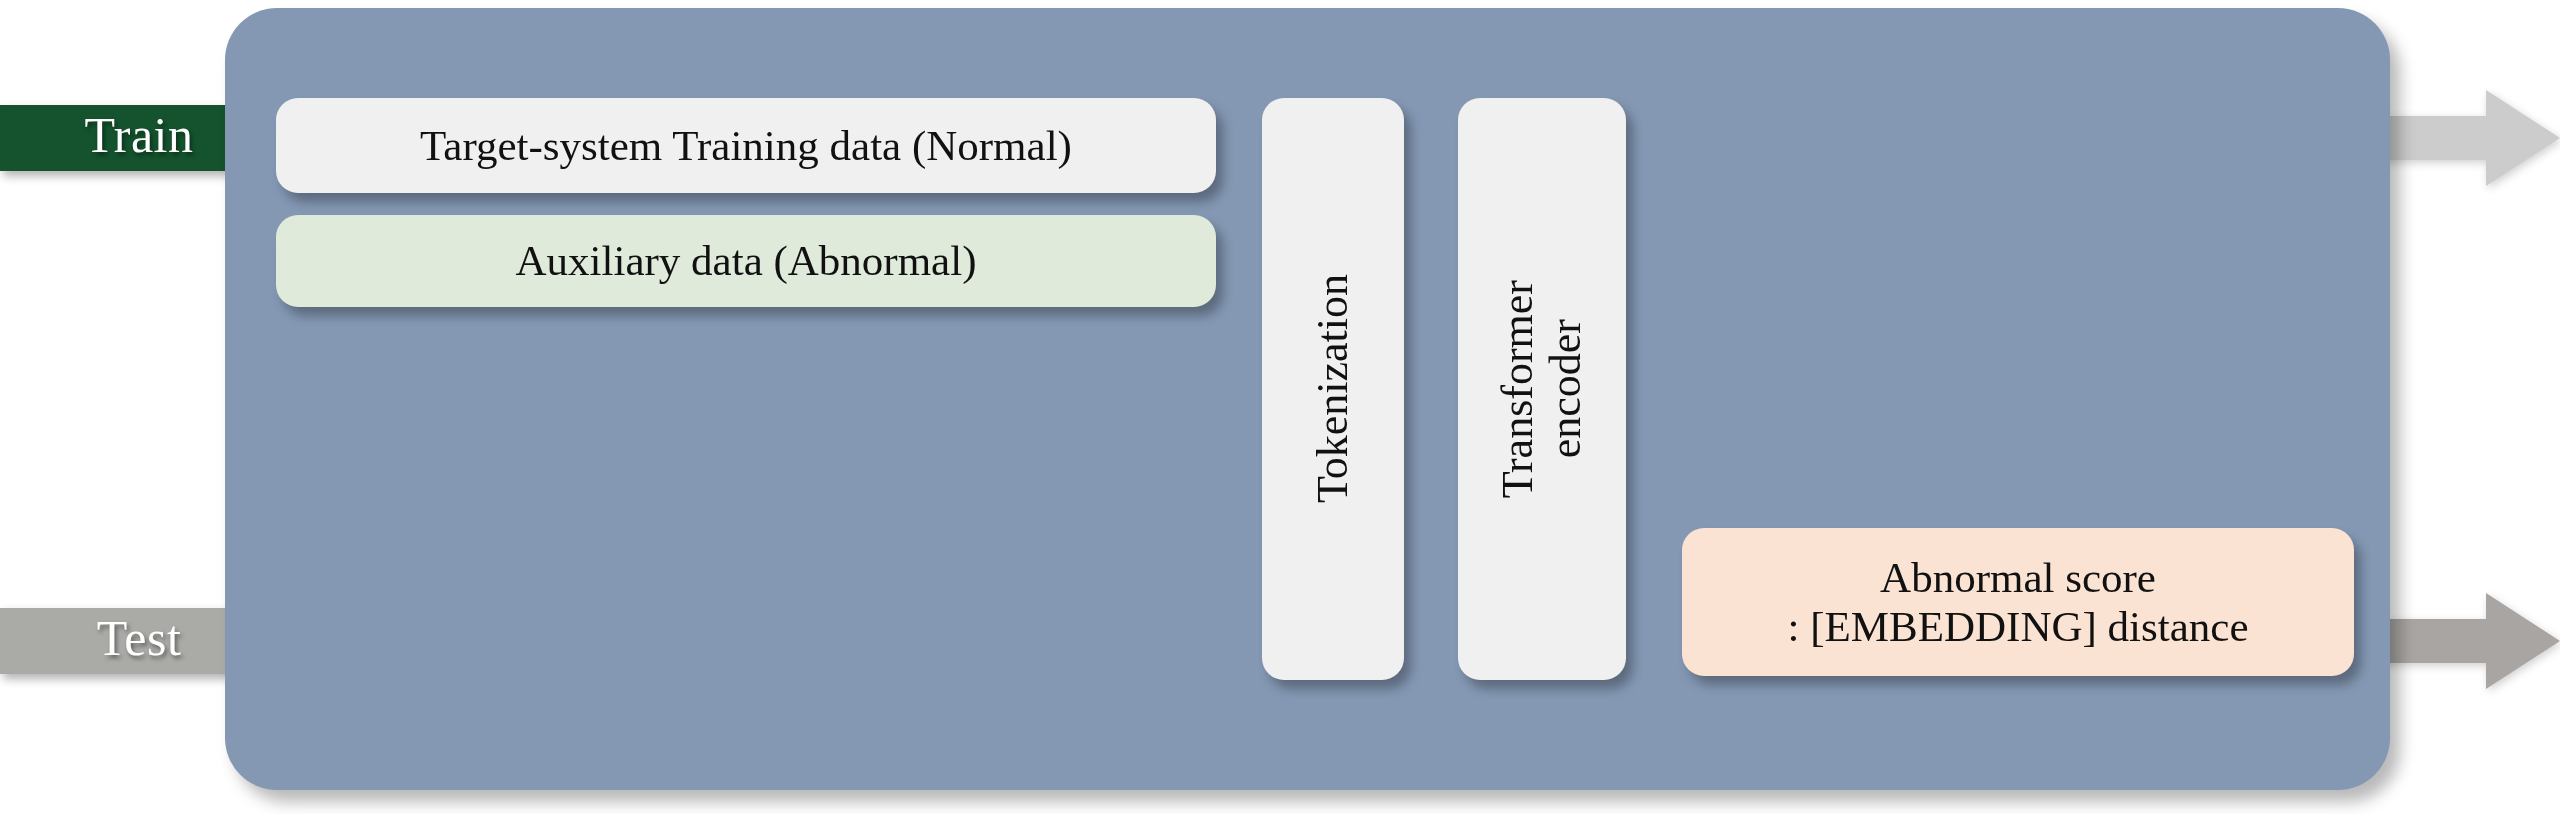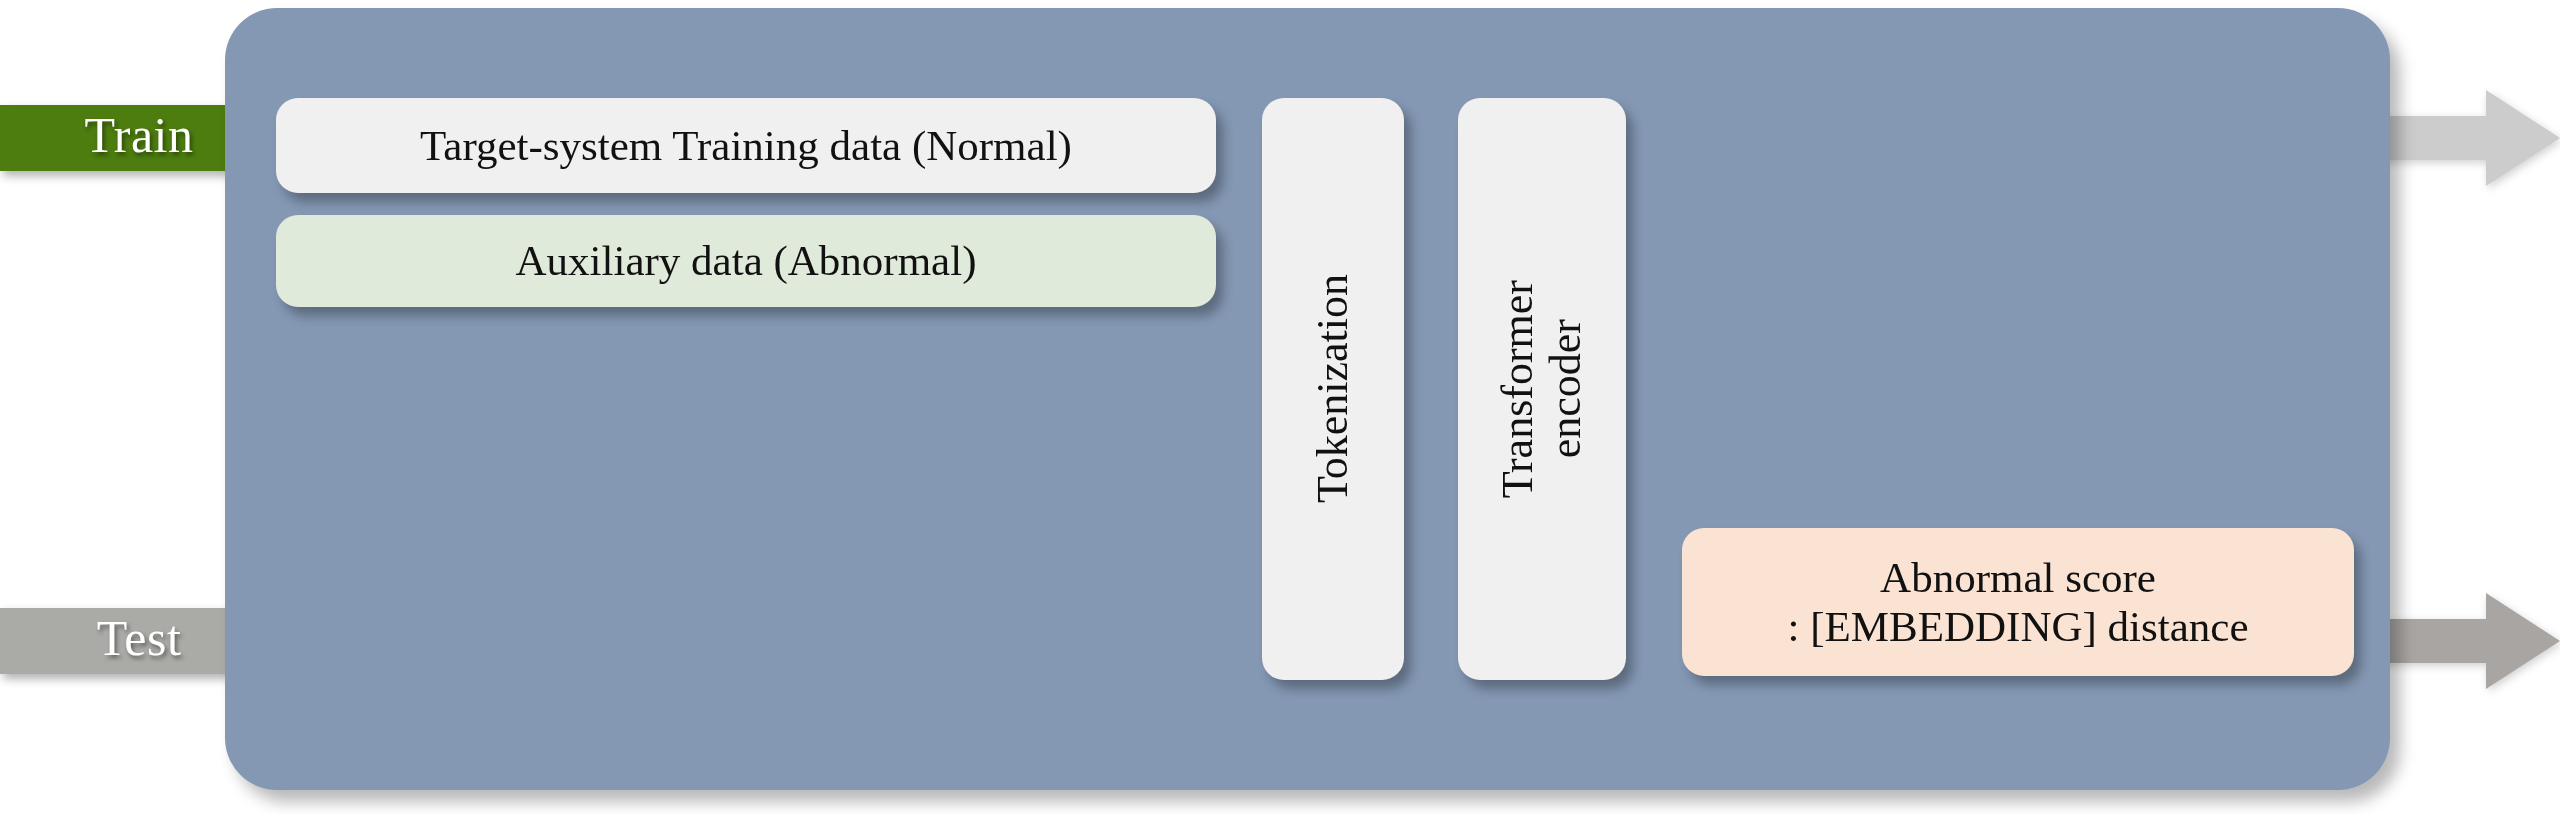--- a/index.html
+++ b/index.html
@@ -31,21 +31,21 @@
     letter-spacing: 0.5px;
     text-shadow: 2px 3px 4px rgba(0,0,0,0.45);
     filter: drop-shadow(3px 5px 5px rgba(0,0,0,0.30));
     z-index: 1;
   }
   .band-train {
     left: 0px;
     top: 105px;
     width: 300px;
     height: 66px;
-    background: #4d7c0f;
+    background: #14532d;
   }
   .band-test {
     left: 0px;
     top: 608px;
     width: 300px;
     height: 66px;
     background: #aaaaa6;
     text-align: center;
   }
   .band-label {

